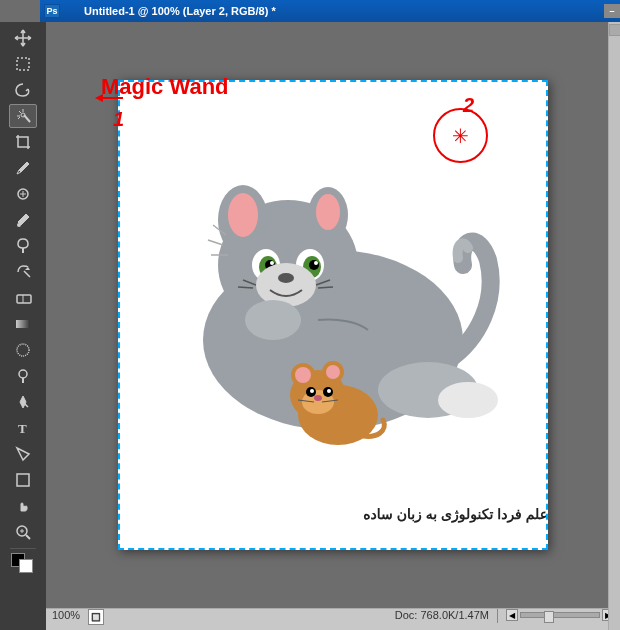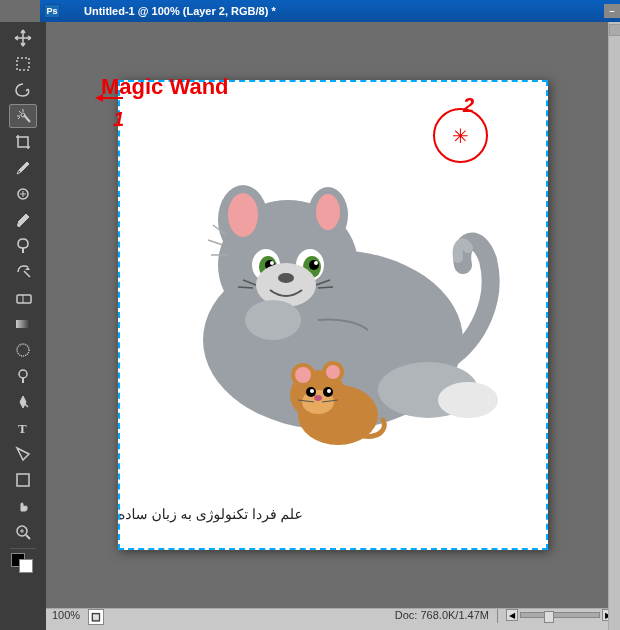--- a/index.html
+++ b/index.html
@@ -235,24 +235,24 @@
       height: 10px;
       background: #ddd;
       border: 1px solid #888;
     }
 
     
     .persian-text {
       position: absolute;
       bottom: 28px;
       width: 100%;
-      text-align: left;
+      text-align: right;
       direction: rtl;
       font-size: 14px;
-      font-weight: normal;
+      font-weight: bold;
       color: #222;
     }
   </style>
 </head>
 <body>
 
 <div class="title-bar">
   <div class="title-bar-left">
     <div class="title-bar-icon" style="background:#1a6bb5; width:16px; height:14px; display:flex; align-items:center; justify-content:center; font-size:9px; color:white; font-weight:bold;">Ps</div>
     <span class="title-bar-text">Untitled-1 @ 100% (Layer 2, RGB/8) *</span>

